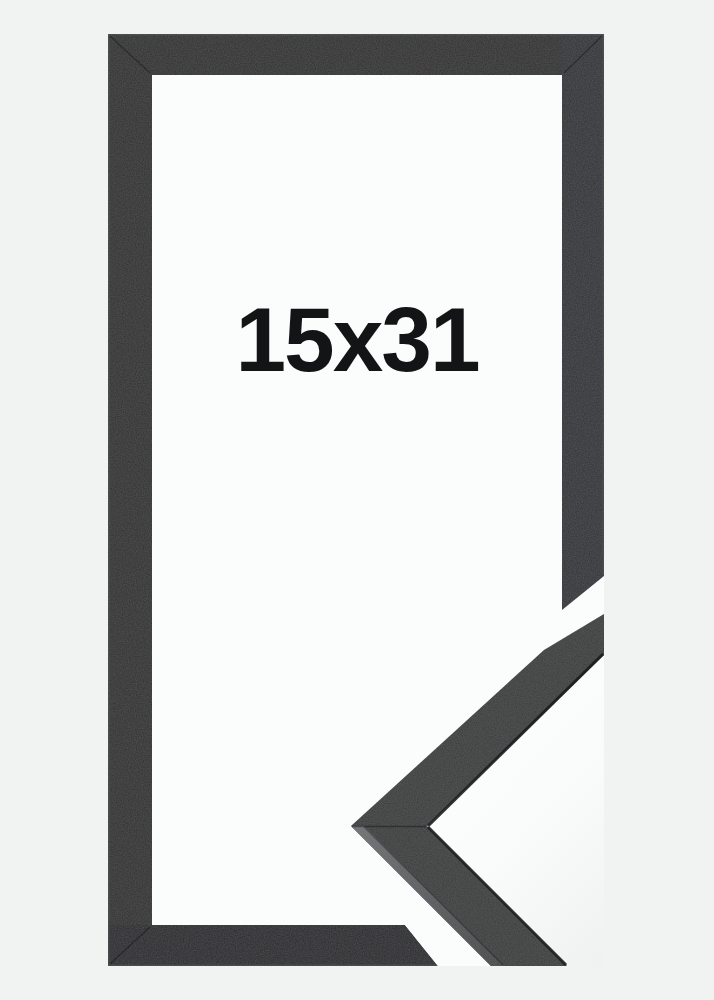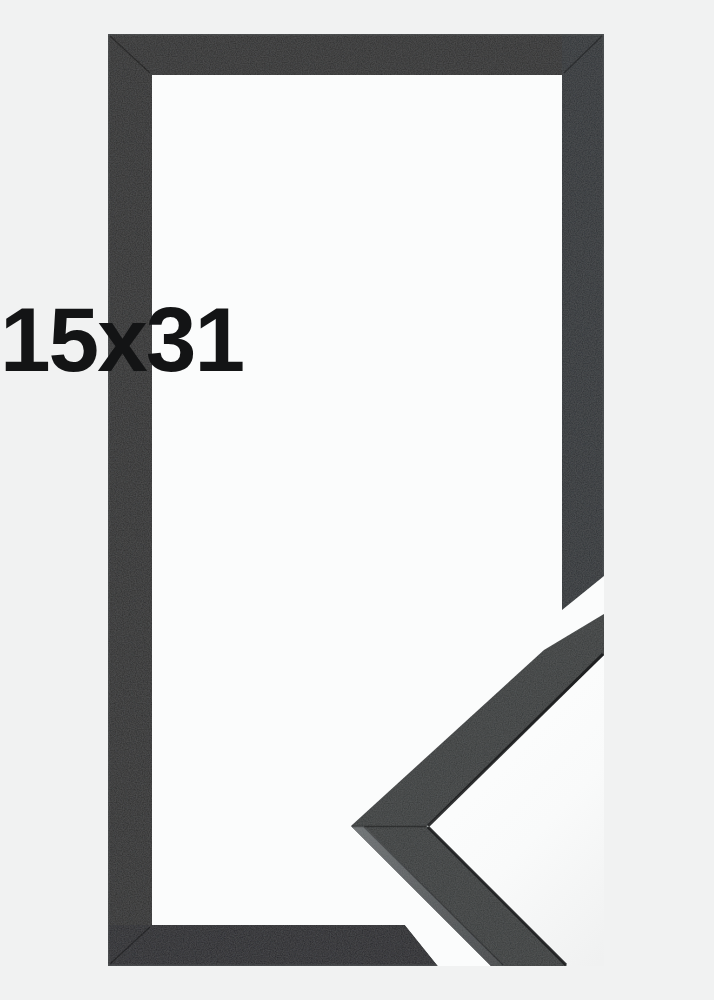--- a/index.html
+++ b/index.html
@@ -18,21 +18,21 @@
   .stage svg {
     position: absolute;
     inset: 0;
     display: block;
   }
   .size-label {
     position: absolute;
     top: 294px;
     left: 0;
     width: 714px;
-    text-align: left;
+    text-align: center;
     font-size: 91px;
     font-weight: 700;
     letter-spacing: -2px;
     line-height: 1;
     color: #131415;
     user-select: none;
   }
 </style>
 </head>
 <body>

